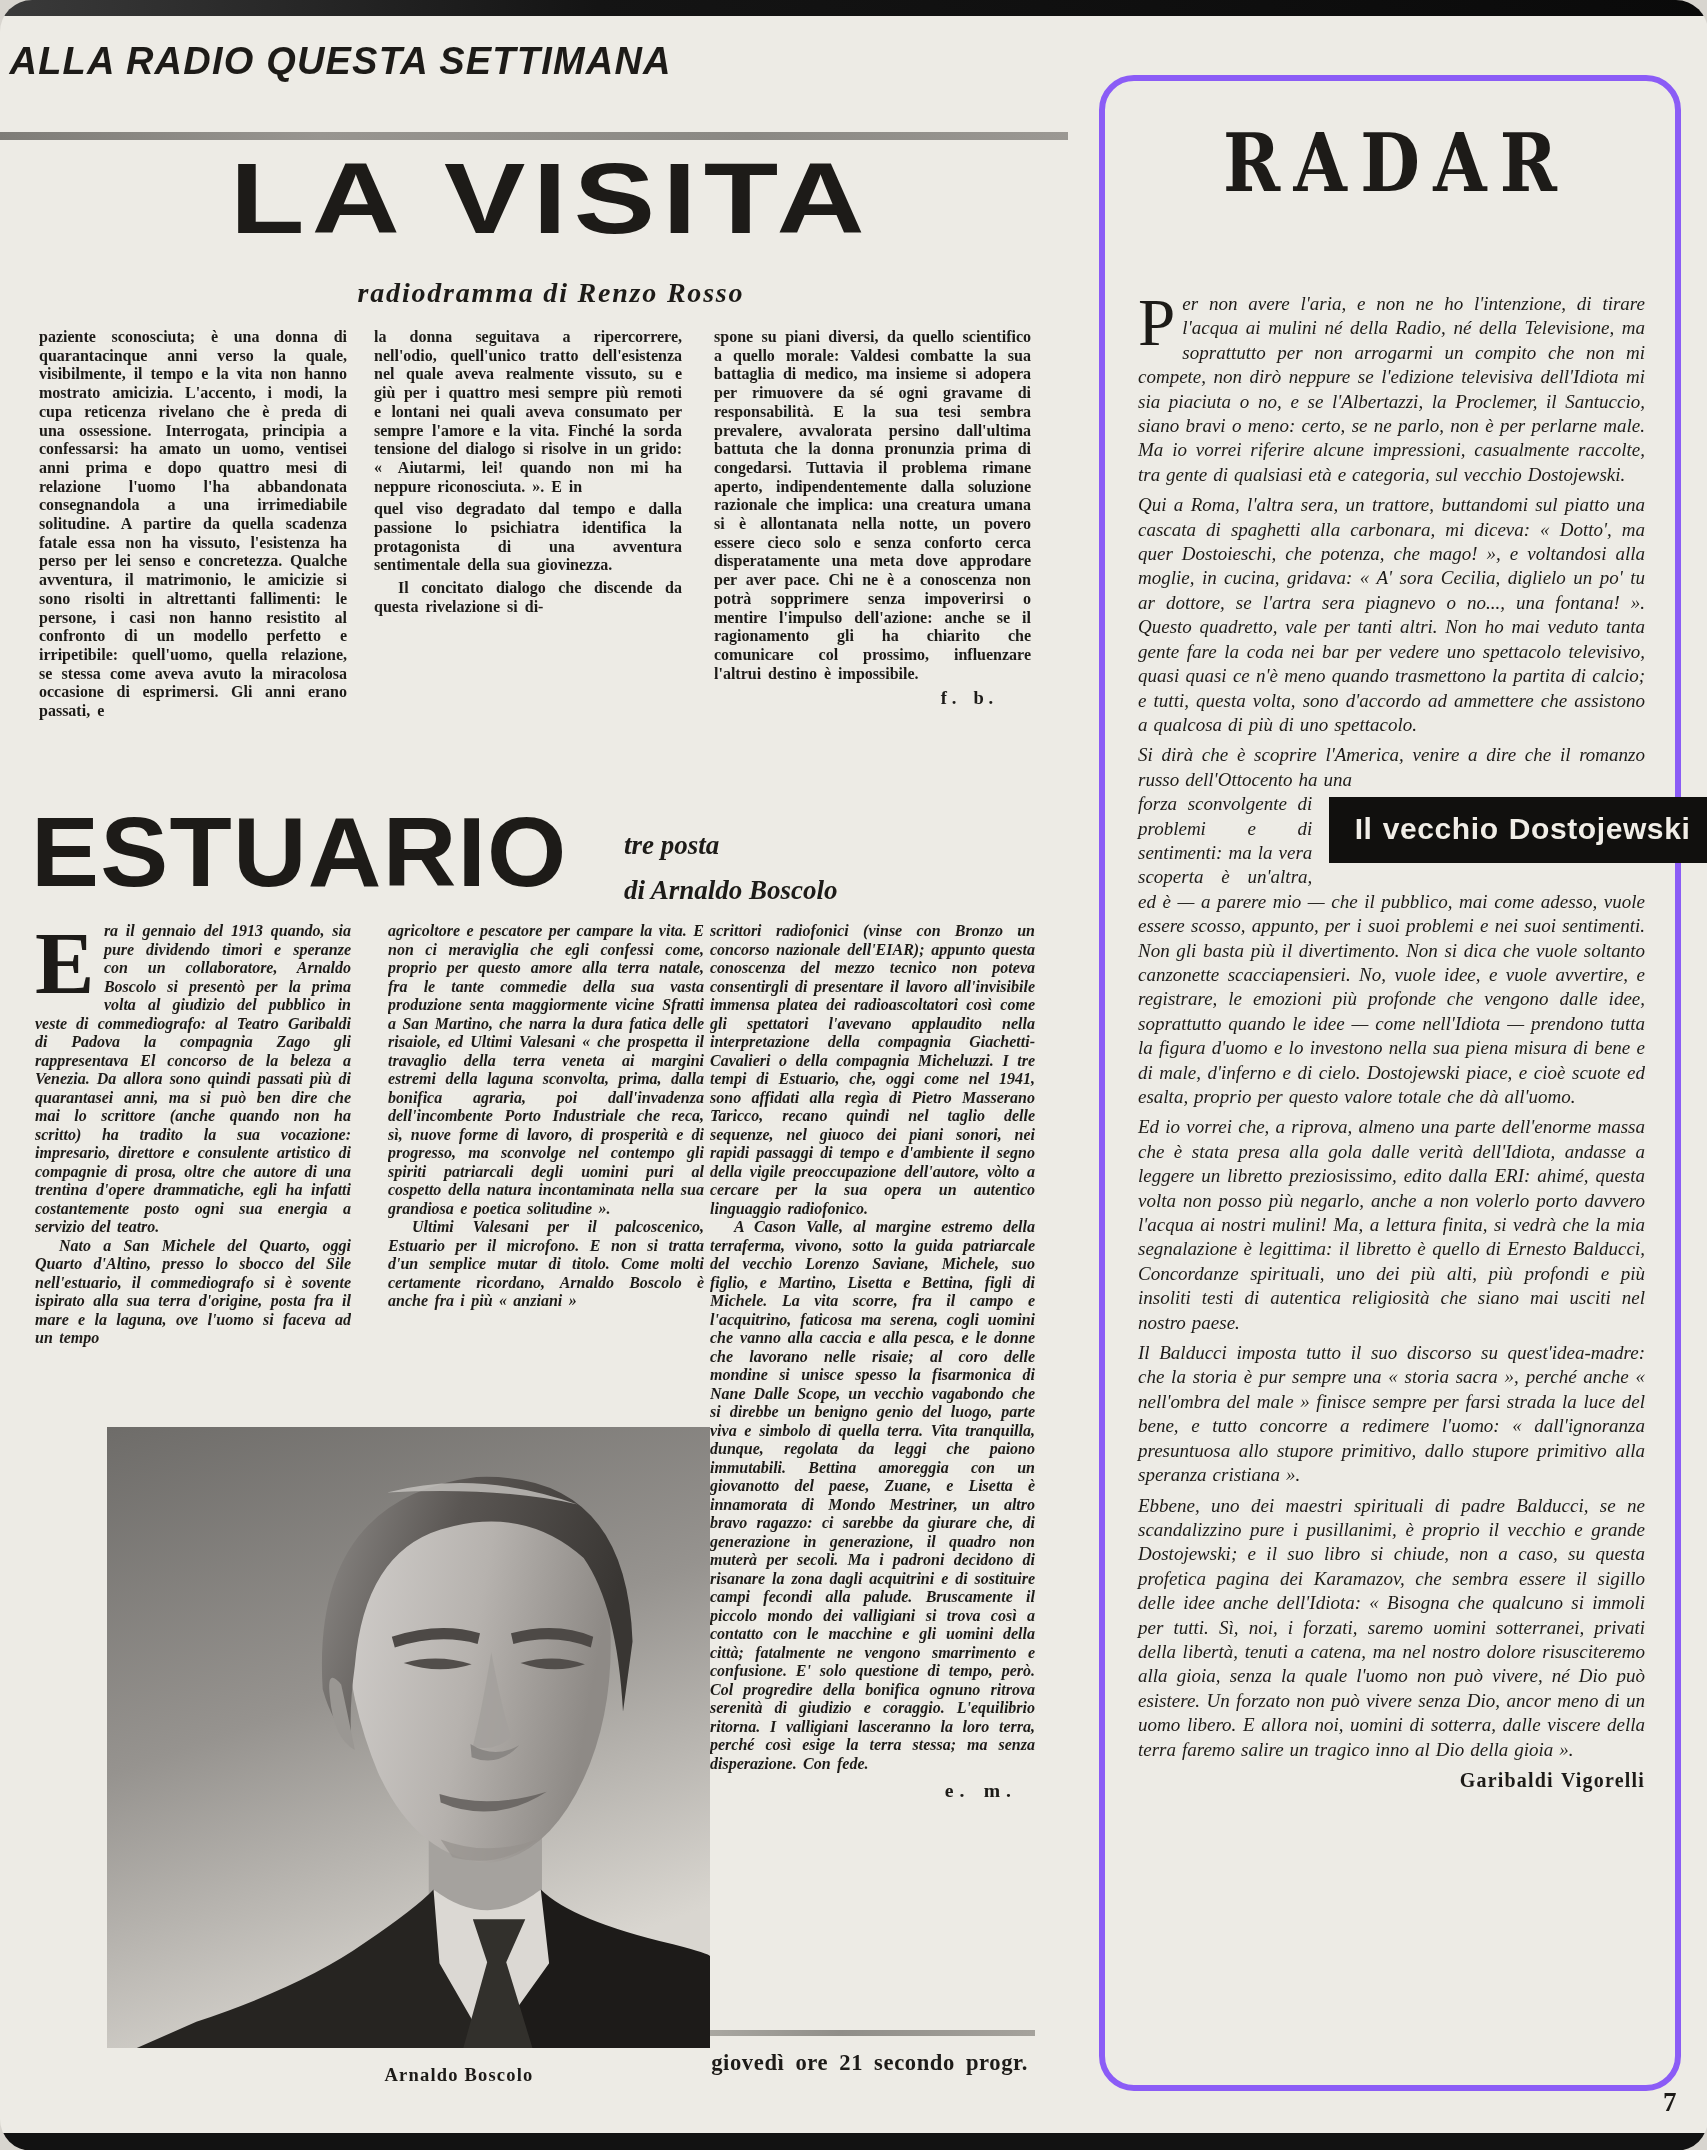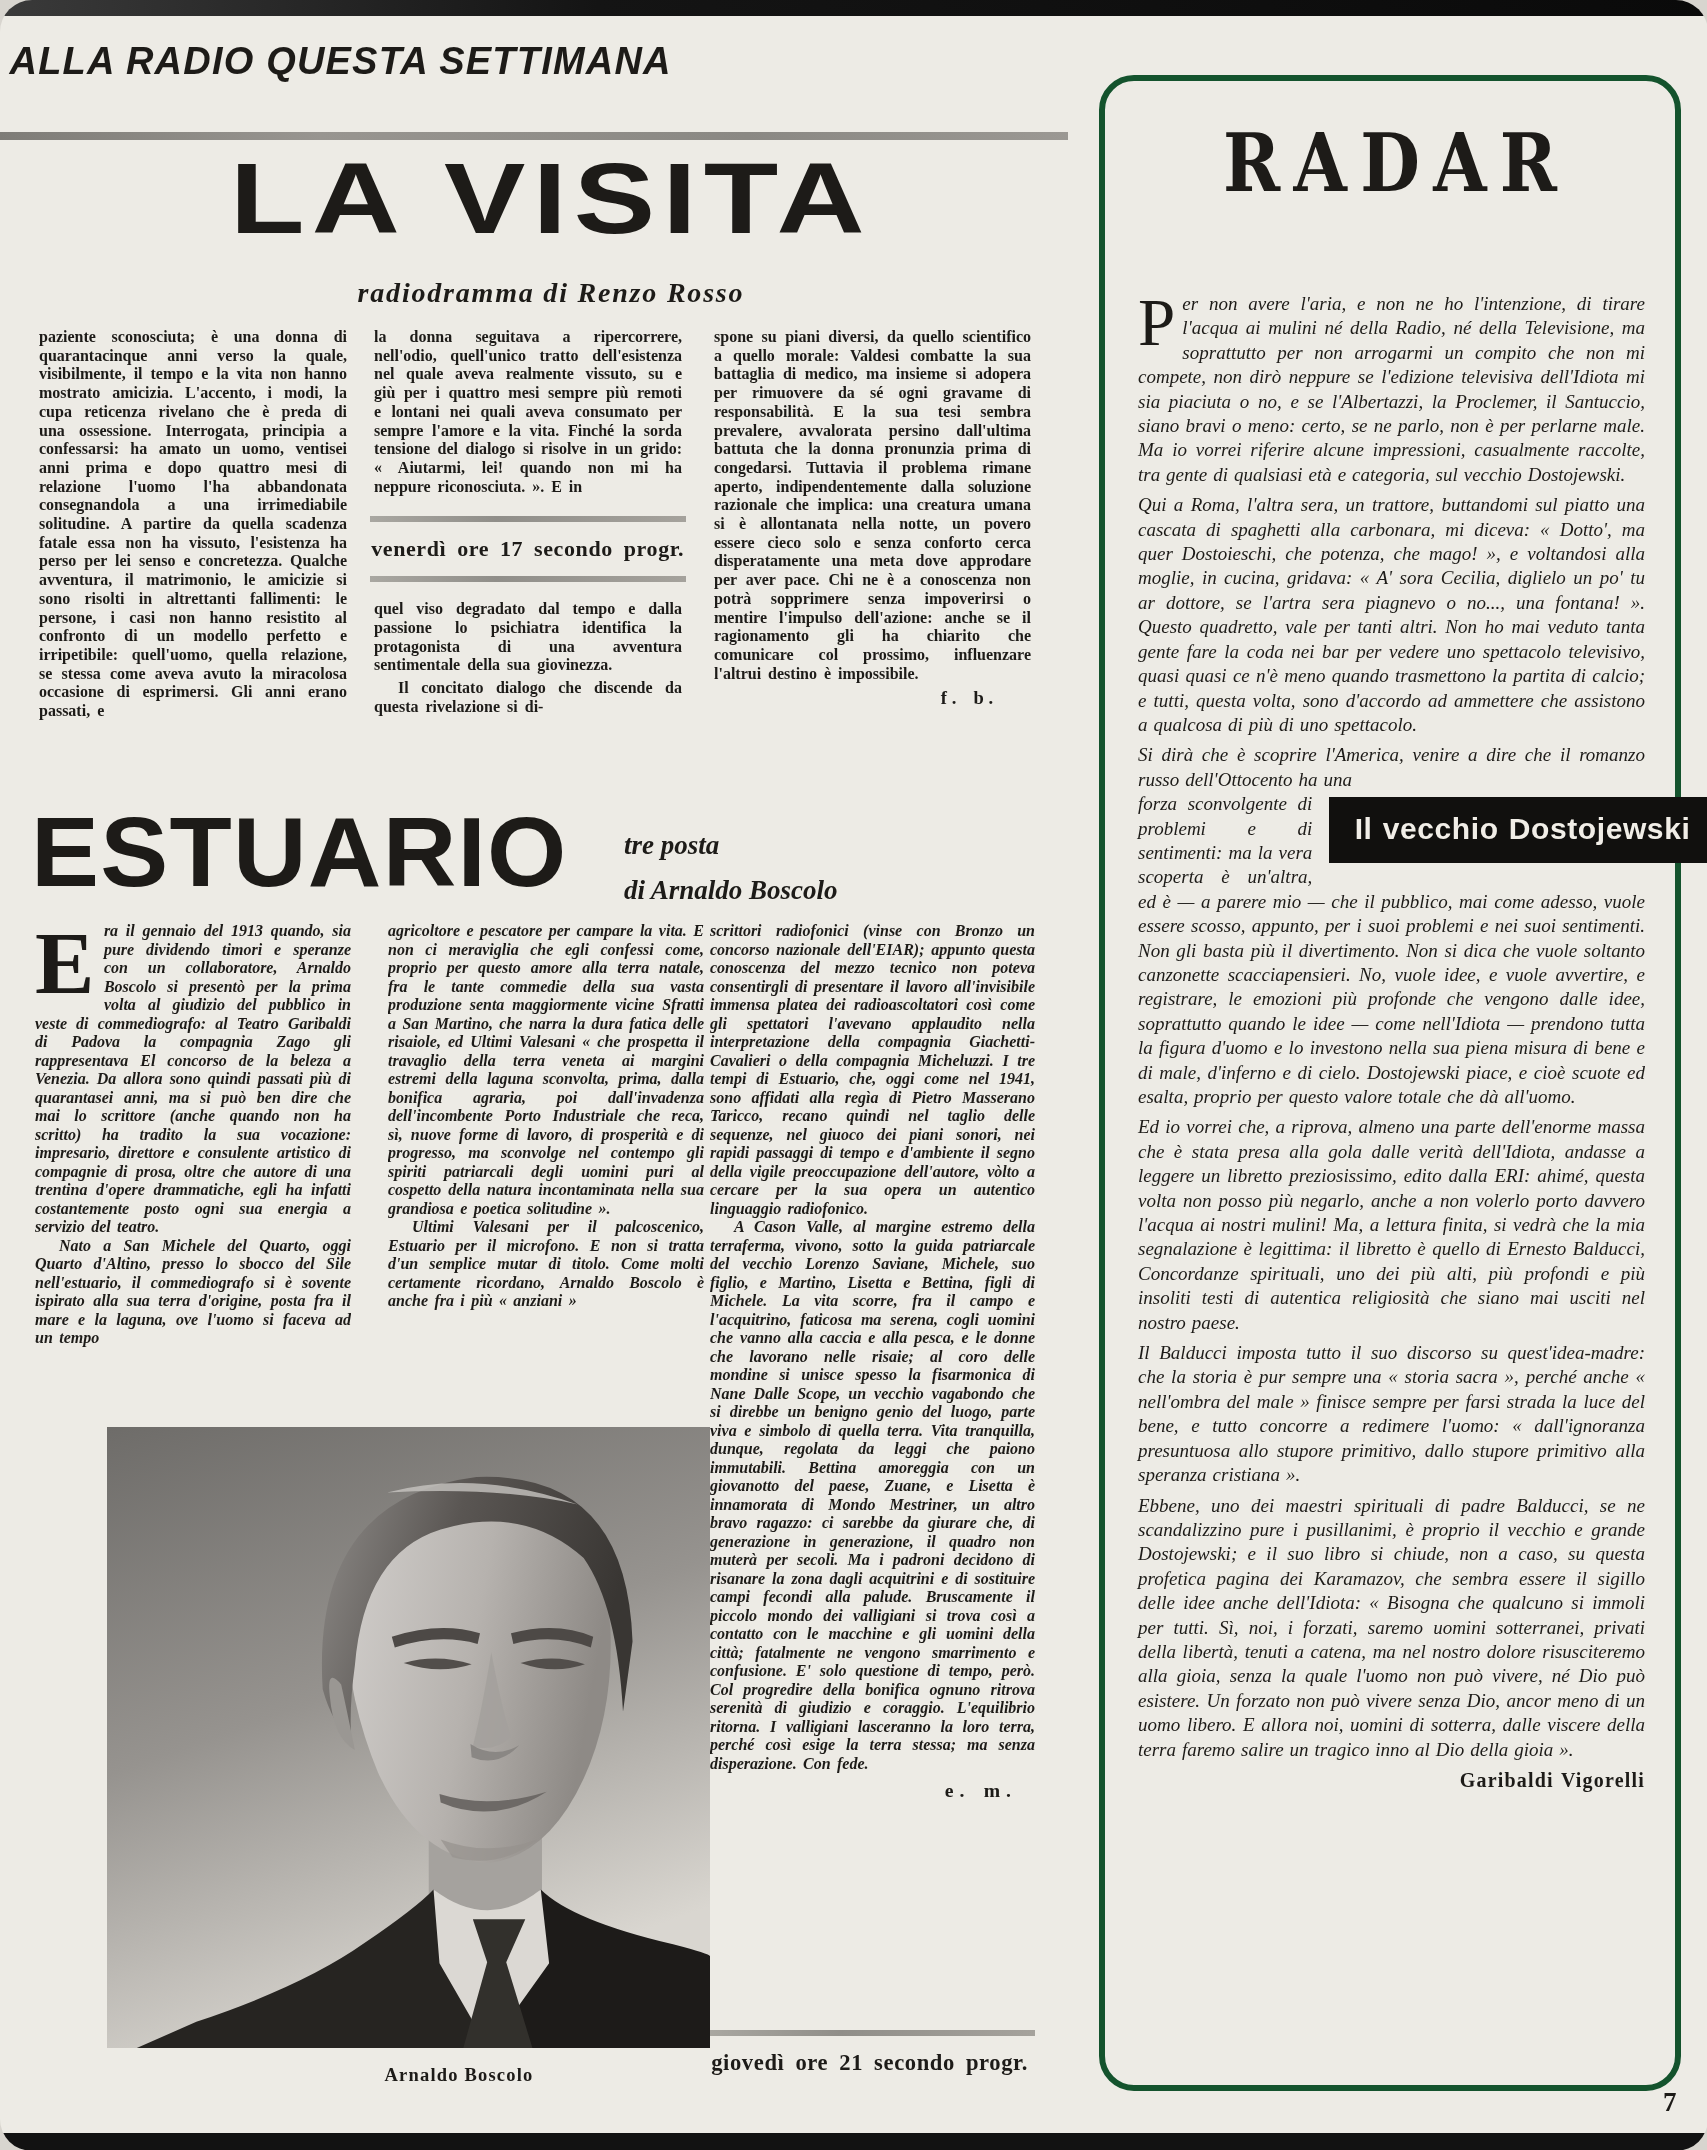--- a/index.html
+++ b/index.html
@@ -67,21 +67,21 @@
   .photo-frame { width:603px; height:621px; display:block; }
   .photo-caption { margin-top:18px; text-align:center;
     font:normal 700 18.5px/1 "Liberation Serif", serif; letter-spacing:1.2px; font-style:normal; }
 
   .est-sched { position:absolute; left:710px; top:2030px; width:325px; }
   .est-sched .sched-rule { height:6px; }
   .est-sched .sched-text { font:700 22.6px/1 "Liberation Serif", serif; margin:16.7px 0 0 1.2px; word-spacing:4.8px; }
 
   
   .radar-box { position:absolute; left:1099px; top:75px; width:570px; height:2004px;
-    border:6px solid #14532d; border-radius:35px; }
+    border:6px solid #8b5cf6; border-radius:35px; }
   .radar-title { margin:42px 0 0; text-align:center;
     font:900 80px/1 "DejaVu Serif", serif; letter-spacing:15.5px; padding-left:15.5px;
     transform:scaleX(0.86); transform-origin:50% 50%; }
   .radar-body { margin-top:89px; padding:0 30px 0 33px;
     font:italic 500 19px/24.4px "Liberation Serif", serif; text-align:justify; word-spacing:1.2px; }
   .radar-body p { margin:0 0 6px; }
   .dropcap-p { float:left; font:normal 400 67px/50px "Liberation Serif", serif;
     padding:4.8px 7.1px 0 0; }
   .dosto-label { float:right; width:387px; margin:4.8px -71px 19px 16.7px;
     background:#11100e; color:#f1eee7; text-align:center;
@@ -106,25 +106,20 @@
   <section>
     <h1 class="lv-title" style="margin:0">LA VISITA</h1>
     <h2 class="lv-sub" style="margin:0">radiodramma di Renzo Rosso</h2>
 
     <div class="col lv-c1">
       <p>paziente sconosciuta; è una donna di quarantacinque anni verso la quale, visibilmente, il tempo e la vita non hanno mostrato amicizia. L'accento, i modi, la cupa reticenza rivelano che è preda di una ossessione. Interrogata, principia a confessarsi: ha amato un uomo, ventisei anni prima e dopo quattro mesi di relazione l'uomo l'ha abbandonata consegnandola a una irrimediabile solitudine. A partire da quella scadenza fatale essa non ha vissuto, l'esistenza ha perso per lei senso e concretezza. Qualche avventura, il matrimonio, le amicizie si sono risolti in altrettanti fallimenti: le persone, i casi non hanno resistito al confronto di un modello perfetto e irripetibile: quell'uomo, quella relazione, se stessa come aveva avuto la miracolosa occasione di esprimersi. Gli anni erano passati, e</p>
     </div>
 
     <div class="col lv-c2">
       <p>la donna seguitava a ripercorrere, nell'odio, quell'unico tratto dell'esistenza nel quale aveva realmente vissuto, su e giù per i quattro mesi sempre più remoti e lontani nei quali aveva consumato per sempre l'amore e la vita. Finché la sorda tensione del dialogo si risolve in un grido: « Aiutarmi, lei! quando non mi ha neppure riconosciuta. ». E in</p>
-      <div class="sched">
-        <div class="sched-rule"></div>
-        <p class="sched-text">venerdì ore 17 secondo progr.</p>
-        <div class="sched-rule"></div>
-      </div>
       <p>quel viso degradato dal tempo e dalla passione lo psichiatra identifica la protagonista di una avventura sentimentale della sua giovinezza.</p>
       <p class="indent">Il concitato dialogo che discende da questa rivelazione si di-</p>
     </div>
 
     <div class="col lv-c3">
       <p>spone su piani diversi, da quello scientifico a quello morale: Valdesi combatte la sua battaglia di medico, ma insieme si adopera per rimuovere da sé ogni gravame di responsabilità. E la sua tesi sembra prevalere, avvalorata persino dall'ultima battuta che la donna pronunzia prima di congedarsi. Tuttavia il problema rimane aperto, indipendentemente dalla soluzione razionale che implica: una creatura umana si è allontanata nella notte, un povero essere cieco solo e senza conforto cerca disperatamente una meta dove approdare per aver pace. Chi ne è a conoscenza non potrà sopprimere senza impoverirsi o mentire l'impulso dell'azione: anche se il ragionamento gli ha chiarito che comunicare col prossimo, influenzare l'altrui destino è impossibile.</p>
       <p class="byline">f. b.</p>
     </div>
   </section>
 

